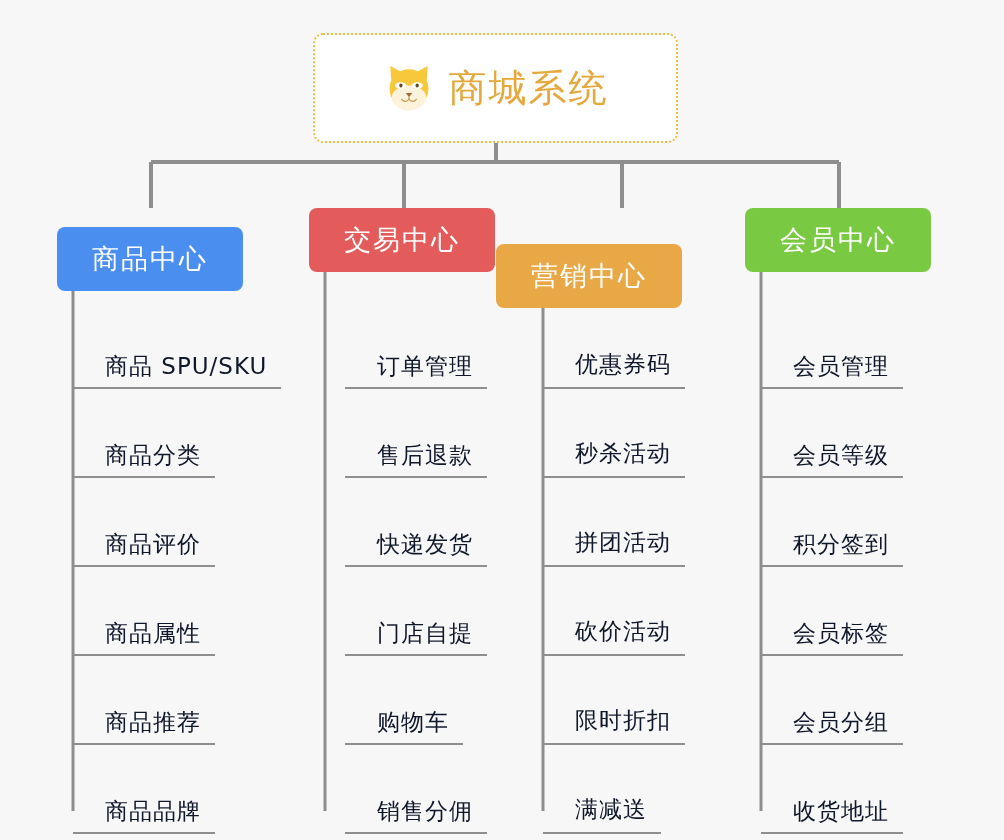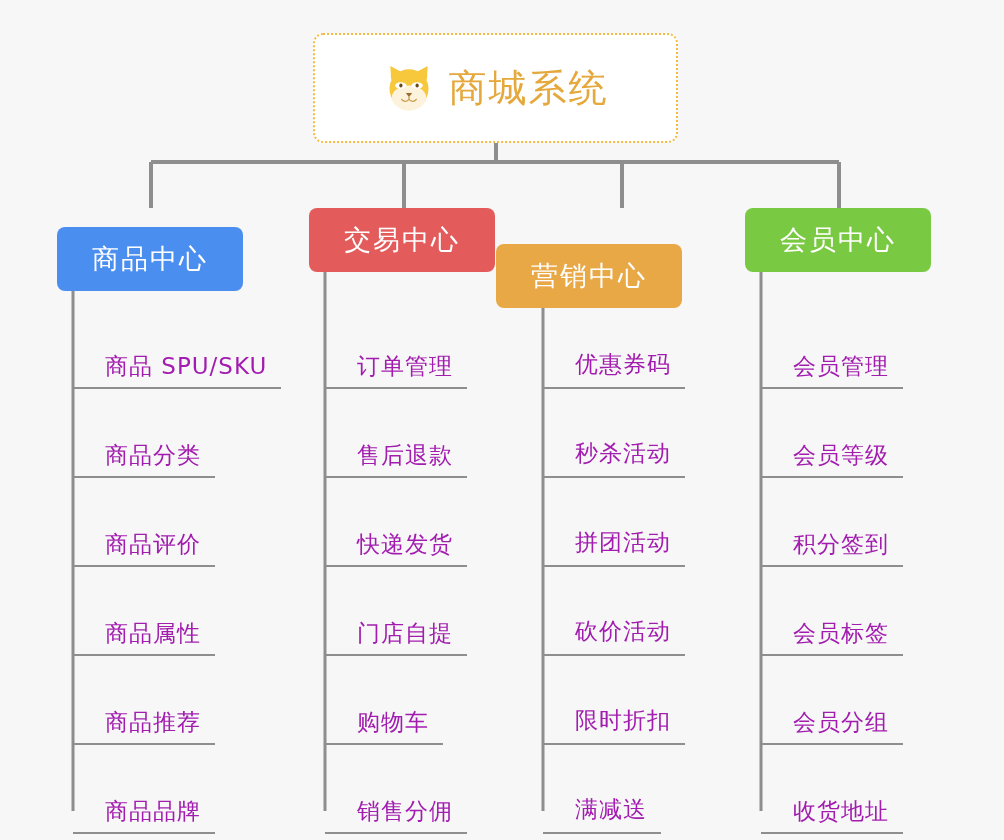--- a/index.html
+++ b/index.html
@@ -78,21 +78,21 @@
   }
   .leaf-item {
     position: relative;
     height: 89px;
     display: flex;
     align-items: flex-end;
   }
   .leaf-label {
     display: inline-block;
     font-size: 23px;
-    color: #a21caf;
+    color: #0f172a;
     letter-spacing: 1px;
     white-space: nowrap;
     padding: 0 14px 8px 32px;
     border-bottom: 2px solid #8e8e8e;
     line-height: 1.1;
   }
 </style>
 </head>
 <body>
 
@@ -169,21 +169,21 @@
         <span class="leaf-label">商品属性</span>
       </div>
     <div class="leaf-item">
         <span class="leaf-label">商品推荐</span>
       </div>
     <div class="leaf-item">
         <span class="leaf-label">商品品牌</span>
       </div>
   </div>
 
-  <div class="leaf-column" style="left:325px;">
+  <div class="leaf-column" style="left:325px;padding-left:20px;">
     <div class="leaf-item">
         <span class="leaf-label">订单管理</span>
       </div>
     <div class="leaf-item">
         <span class="leaf-label">售后退款</span>
       </div>
     <div class="leaf-item">
         <span class="leaf-label">快递发货</span>
       </div>
     <div class="leaf-item">

